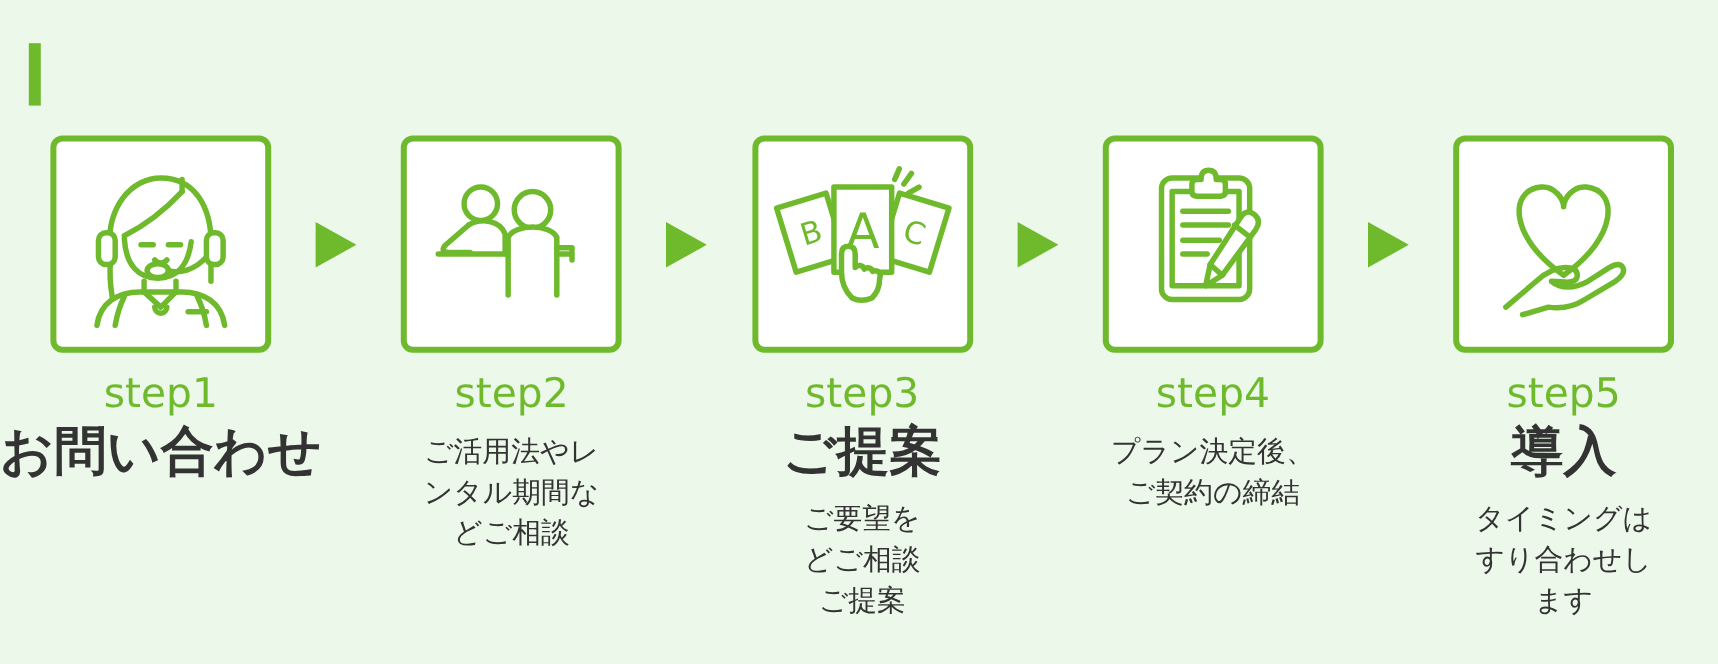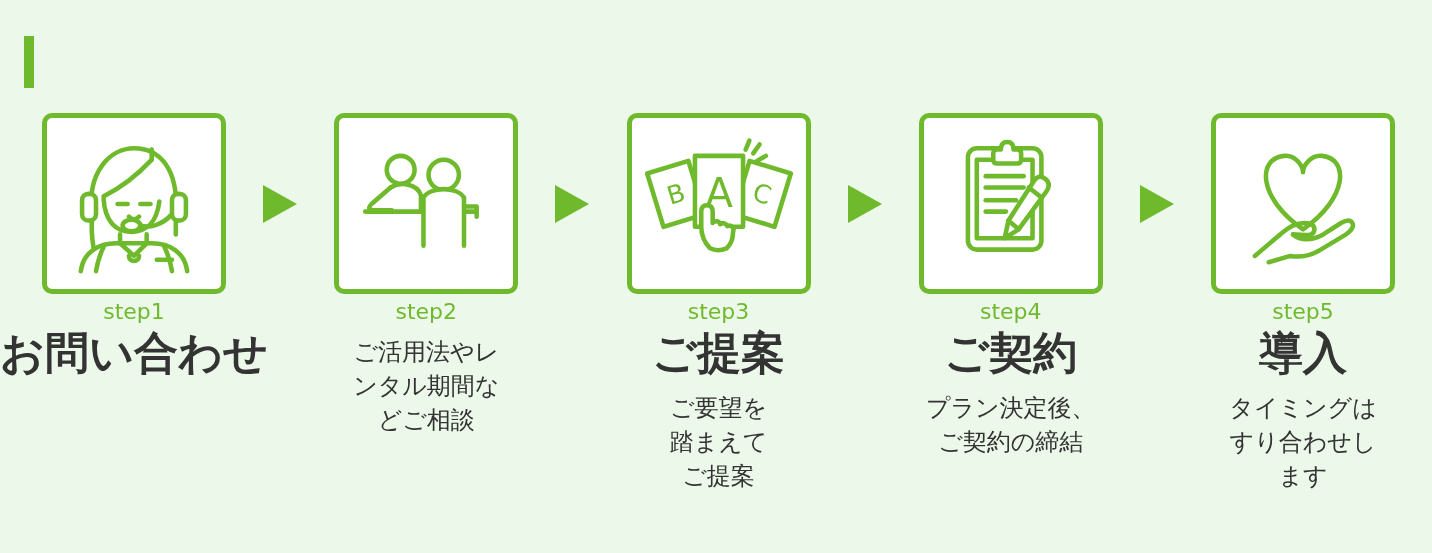--- a/index.html
+++ b/index.html
@@ -16,21 +16,21 @@
   .step{width:184px;display:flex;flex-direction:column;align-items:center;}
   .icon-box{
     box-sizing:border-box;width:184px;height:181px;background:#ffffff;
     border:5px solid #6fba2c;border-radius:10px;
     display:flex;align-items:center;justify-content:center;
   }
   .icon{width:152px;height:152px;}
   .icon .ln{fill:none;stroke:#6fba2c;stroke-width:3.6;stroke-linecap:round;stroke-linejoin:round;}
   .icon .fw{fill:#ffffff;stroke:#6fba2c;stroke-width:3.6;stroke-linecap:round;stroke-linejoin:round;}
   .icon text{fill:#6fba2c;font-family:"DejaVu Sans","Liberation Sans",sans-serif;}
-  .step-label{margin-top:5px;font-size:22px;color:#6fba2c;line-height:1.15;}
+  .step-label{margin-top:15px;font-size:34px;color:#6fba2c;line-height:1.15;}
   .step-title{margin-top:3px;font-size:44px;font-weight:600;color:#333333;white-space:nowrap;line-height:1.2;}
   .step-desc{margin-top:11px;font-size:24px;color:#333333;line-height:34px;white-space:pre-line;text-align:center;}
   .arrow{margin-top:72px;width:0;height:0;
     border-top:19px solid transparent;border-bottom:19px solid transparent;
     border-left:34px solid #6fba2c;}
 </style>
 </head>
 <body>
 
 <div class="header">
@@ -115,21 +115,21 @@
           a3.4 3.4 0 0 1 5.5 1.5
           a3.4 3.4 0 0 1 5 2.5
           L71 83
           C71 88 69 92 66 95
           Q59 98 53 95 Z"></path>
       </svg>
     </div>
     <div class="step-label">step3</div>
     <div class="step-title">ご提案</div>
     <div class="step-desc">ご要望を
-踏まえて
+どご相談
 ご提案</div>
   </div>
 
   <div class="arrow"></div>
 
   <div class="step">
     <div class="icon-box">
       <svg class="icon" viewBox="0 0 120 120">
         <rect class="ln" x="26" y="16" width="58" height="80" rx="7"></rect>
         <rect class="ln" x="33" y="25" width="44" height="62"></rect>
@@ -137,21 +137,20 @@
         <path class="ln" d="M40 38 H70"></path>
         <path class="ln" d="M40 47 H70"></path>
         <path class="ln" d="M40 57 H64"></path>
         <path class="ln" d="M40 66 H56"></path>
         <path class="fw" d="M55 87 L66 80 L88 50 Q92 44 87 40 Q82 36 78 42 L58 73 Z"></path>
         <path class="ln" d="M58 73 L66 80"></path>
         <path class="ln" d="M74 47 L83 54"></path>
       </svg>
     </div>
     <div class="step-label">step4</div>
-    <div class="step-title">ご契約</div>
     <div class="step-desc">プラン決定後、
 ご契約の締結</div>
   </div>
 
   <div class="arrow"></div>
 
   <div class="step">
     <div class="icon-box">
       <svg class="icon" viewBox="0 0 120 120">
         <path class="ln" d="M60 80 C24 55 24 24 45 22 C54 21 60 30 60 35 C60 30 66 21 75 22 C96 24 96 55 60 80 Z"></path>

